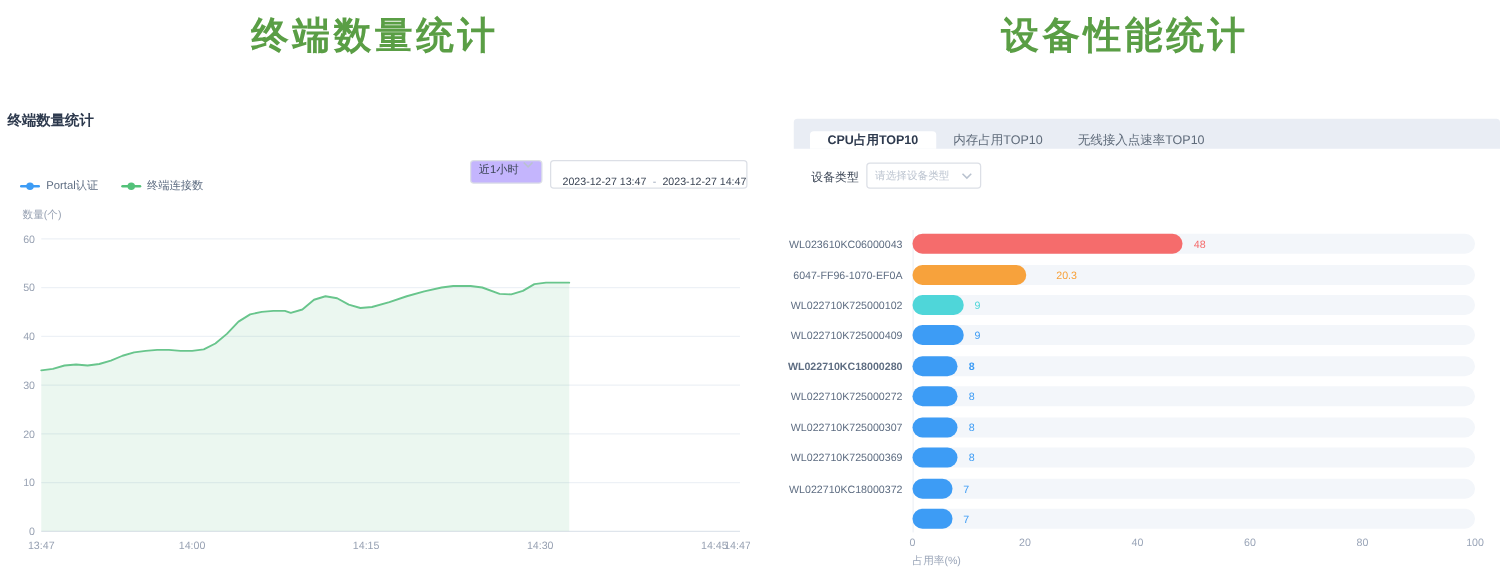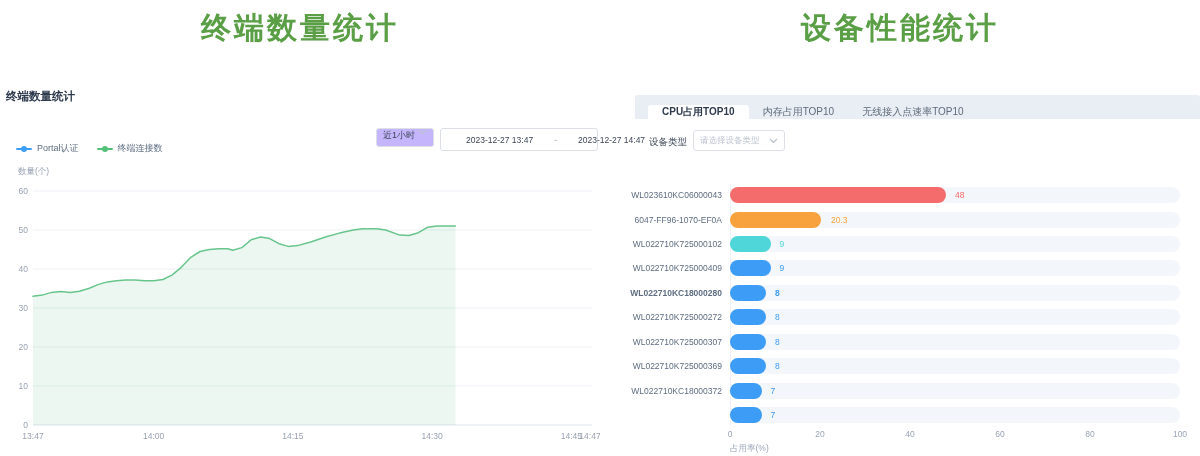--- a/index.html
+++ b/index.html
@@ -12,21 +12,21 @@
   .big-title{position:absolute;top:8px;left:0;width:100%;text-align:center;
     font-size:30px;font-weight:bold;color:#5a9e45;letter-spacing:3px;}
   .panel-title{position:absolute;top:89px;left:6px;font-size:11.5px;font-weight:bold;color:#2e3a4e;}
 
   
   .time-select{position:absolute;left:376px;top:128px;width:58px;height:19px;border:1px solid #dcdfe6;
     border-radius:3px;background:#c4b5fd;display:flex;justify-content:space-between;
     padding:0 6px;box-sizing:border-box;cursor:pointer;}
   .time-select .val{font-size:9px;color:#3c4656;white-space:nowrap;}
   .date-range{position:absolute;left:440px;top:128px;width:158px;height:23px;border:1px solid #dcdfe6;
-    border-radius:3px;background:#fff;display:flex;align-items:center;gap:20px;padding:0 5px;
+    border-radius:3px;background:#fff;display:flex;align-items:flex-end;gap:4px;padding:0 5px;
     box-sizing:border-box;font-size:8.5px;color:#3c4656;cursor:pointer;white-space:nowrap;}
   .date-range .sep{color:#9aa5b8;padding:0 1px;}
 
   .legend{position:absolute;left:16px;top:142px;display:flex;gap:18px;align-items:flex-end;}
   .legend-item{display:flex;align-items:center;gap:5px;font-size:9px;color:#5e6d82;cursor:pointer;}
   .legend-marker{position:relative;width:16px;height:2px;border-radius:1px;background:#999;}
   .legend-marker .dot{position:absolute;width:6px;height:6px;border-radius:50%;left:5px;top:-2px;background:inherit;}
 
   .axis-label-y{position:absolute;left:18px;top:166px;font-size:8.5px;color:#98a2b3;}
   #line-chart{position:absolute;left:0;top:180px;}
@@ -156,21 +156,21 @@
             <div class="bar-track">
               <div class="bar-fill" style="width: 216px; background: rgb(245, 108, 108);"></div>
             </div>
             <div class="bar-value" style="left: 355px; color: rgb(245, 108, 108);">48</div>
           </div>
           <div class="bar-row" style="top: 191.5px;">
             <div class="bar-label">6047-FF96-1070-EF0A</div>
             <div class="bar-track">
               <div class="bar-fill" style="width: 91.3px; background: rgb(247, 162, 60);"></div>
             </div>
-            <div class="bar-value" style="left: 231px; color: rgb(247, 162, 60);">20.3</div>
+            <div class="bar-value" style="left: 245px; color: rgb(247, 162, 60);">20.3</div>
           </div>
           <div class="bar-row" style="top: 215.9px;">
             <div class="bar-label">WL022710K725000102</div>
             <div class="bar-track">
               <div class="bar-fill" style="width: 40.5px; background: rgb(79, 214, 217);"></div>
             </div>
             <div class="bar-value" style="left: 179.5px; color: rgb(79, 214, 217);">9</div>
           </div>
           <div class="bar-row" style="top: 240.4px;">
             <div class="bar-label">WL022710K725000409</div>

